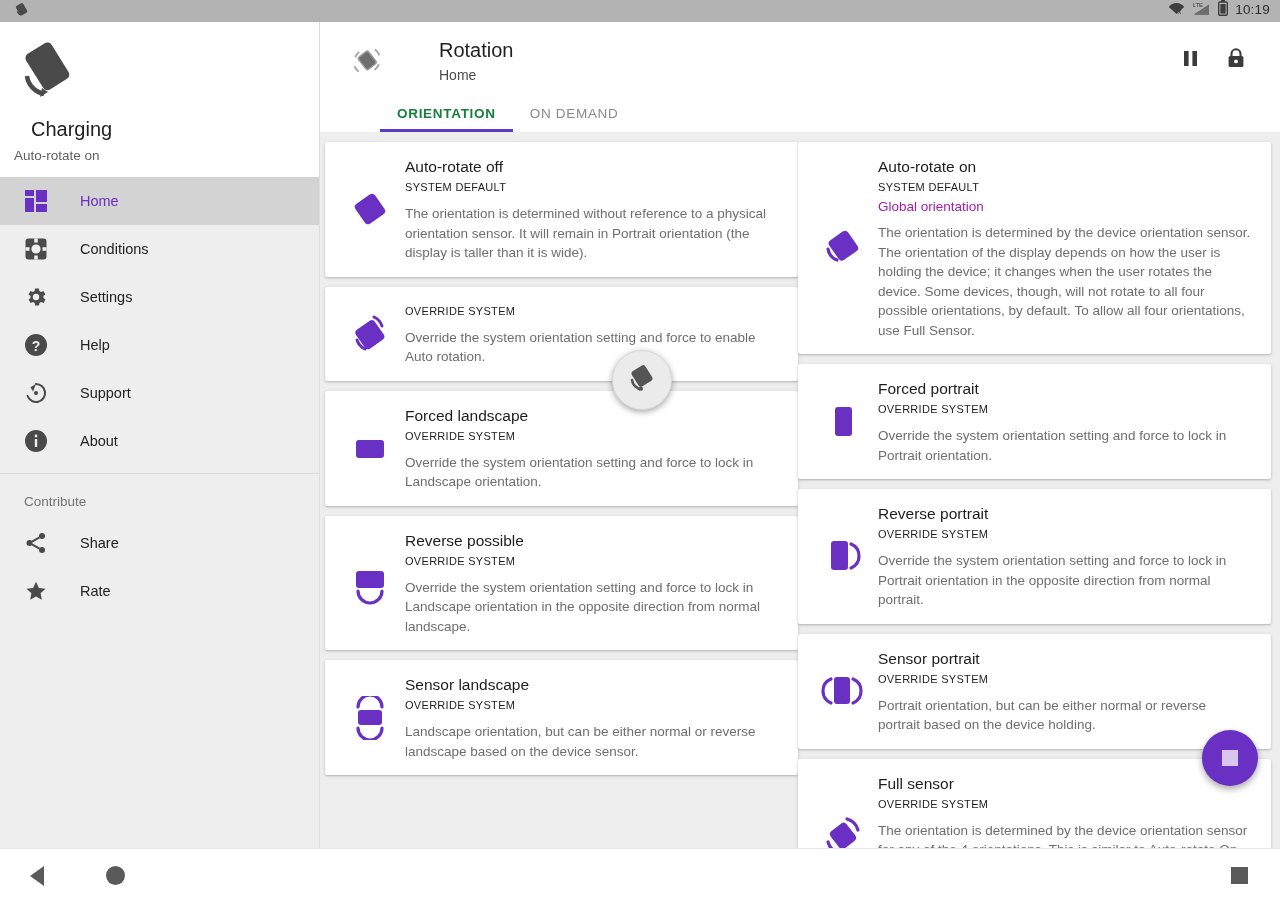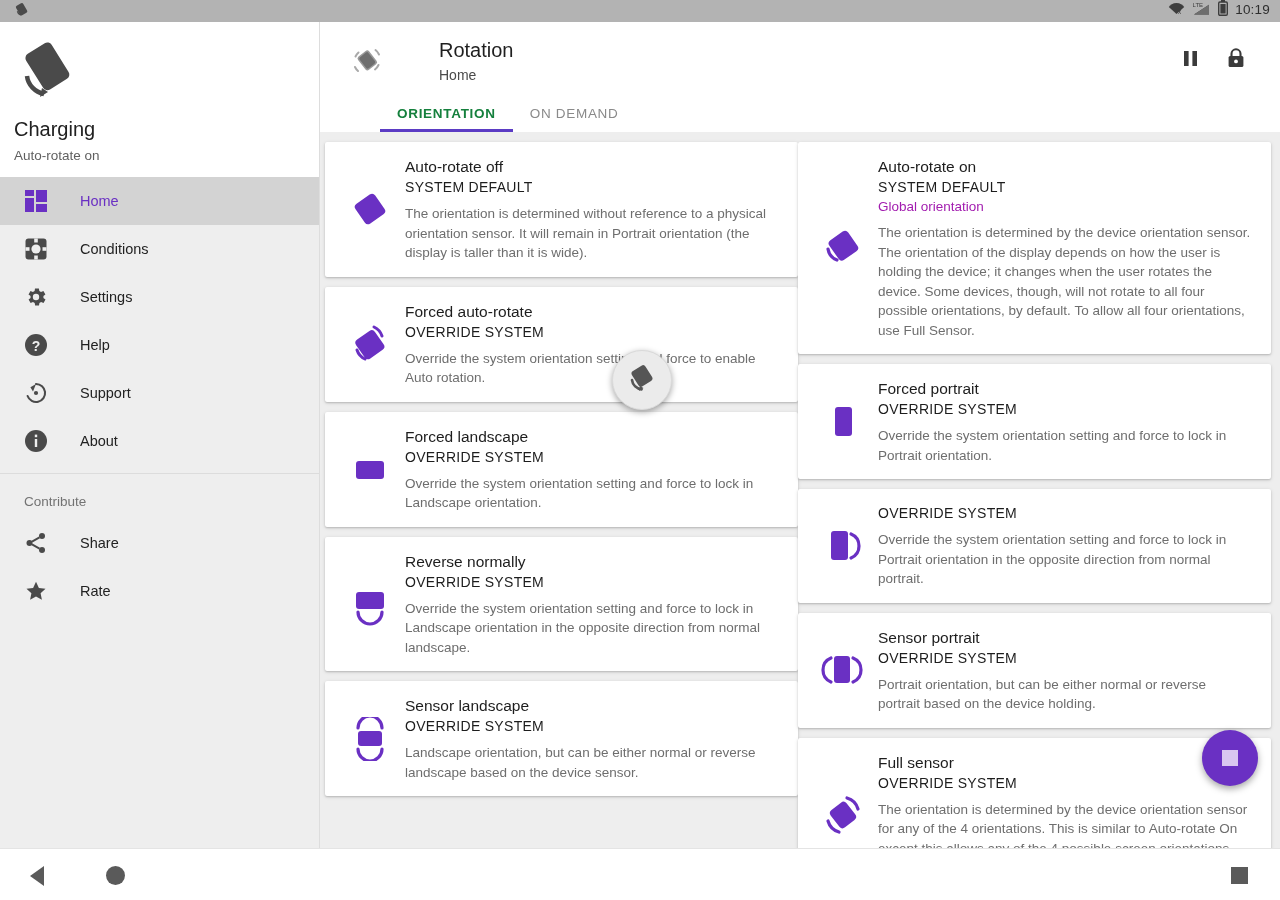--- a/index.html
+++ b/index.html
@@ -27,21 +27,21 @@
   
   .drawer {
     position: absolute; top: 22px; left: 0; width: 320px; height: 826px;
     background: #eeeeee; border-right: 1px solid #dddddd;
   }
   .drawer-header {
     background: #ffffff; height: 155px; padding: 18px 16px 0 16px;
     position: relative;
   }
   .drawer-title {
-    font-size: 20px; color: #212121; position: absolute; left: 14px; bottom: 36px;
+    font-size: 20px; color: #212121; position: absolute; left: 31px; bottom: 36px;
   }
   .drawer-sub {
     font-size: 13.5px; color: #5f5f5f; position: absolute; left: 14px; bottom: 14px;
   }
   .nav-list { padding-top: 0px; }
   .nav-item {
     height: 48px; display: flex; align-items: center; padding-left: 22px;
     cursor: pointer;
   }
   .nav-item.active { background: #d3d3d3; }
@@ -94,21 +94,21 @@
     box-shadow: 0 1px 2px rgba(0,0,0,.18), 0 1px 4px rgba(0,0,0,.10);
     display: flex; align-items: center; padding: 14px 14px 14px 10px;
     cursor: pointer;
   }
   .card-ico {
     width: 70px; flex: 0 0 70px; display: flex; align-items: center; justify-content: center;
   }
   .card-body { flex: 1 1 auto; padding-right: 6px; }
   .card-title { font-size: 15.5px; color: #1d1d1d; line-height: 21px; }
   .card-kicker {
-    font-size: 14px; color: #1d1d1d; letter-spacing: .3px; line-height: 19px; margin-top: 1px;
+    font-size: 11px; color: #1d1d1d; letter-spacing: .3px; line-height: 19px; margin-top: 1px;
   }
   .card-global { font-size: 13.5px; color: #a21caf; line-height: 19px; }
   .card-desc {
     font-size: 13.5px; color: #6e6e6e; line-height: 19.5px; margin-top: 7px;
   }
 
   
   .bubble {
     position: absolute; left: 612px; top: 350px; width: 60px; height: 60px;
     border-radius: 50%; background: #ebebeb;
@@ -356,21 +356,20 @@
           <span class="card-ico">
             <svg width="46" height="44" viewBox="0 0 46 44">
               <g transform="rotate(-35 23 22)">
                 <rect x="11" y="11" width="23" height="23" rx="4" fill="#6A30C3"></rect>
               </g>
               <path d="M27 5a15 15 0 0 1 8 9" stroke="#6A30C3" stroke-width="3" fill="none" stroke-linecap="round"></path>
               <path d="M10 28a15 15 0 0 0 8 9" stroke="#6A30C3" stroke-width="3" fill="none" stroke-linecap="round"></path>
             </svg>
           </span>
           <div class="card-body">
-            <div class="card-title">Forced auto-rotate</div>
             <div class="card-kicker">OVERRIDE SYSTEM</div>
             <div class="card-desc">Override the system orientation setting and force to enable Auto rotation.</div>
           </div>
         </div>
 
         <div class="card">
           <span class="card-ico">
             <svg width="46" height="44" viewBox="0 0 46 44">
               <rect x="9" y="14" width="28" height="18" rx="3" fill="#6A30C3"></rect>
             </svg>
@@ -383,21 +382,21 @@
         </div>
 
         <div class="card">
           <span class="card-ico">
             <svg width="46" height="44" viewBox="0 0 46 44">
               <rect x="9" y="10" width="28" height="17" rx="3" fill="#6A30C3"></rect>
               <path d="M11 30a12 12 0 0 0 24 0" stroke="#6A30C3" stroke-width="3.2" fill="none" stroke-linecap="round"></path>
             </svg>
           </span>
           <div class="card-body">
-            <div class="card-title">Reverse normally</div>
+            <div class="card-title">Reverse possible</div>
             <div class="card-kicker">OVERRIDE SYSTEM</div>
             <div class="card-desc">Override the system orientation setting and force to lock in Landscape orientation in the opposite direction from normal landscape.</div>
           </div>
         </div>
 
         <div class="card">
           <span class="card-ico">
             <svg width="46" height="44" viewBox="0 0 46 44">
               <rect x="11" y="14" width="24" height="15" rx="3" fill="#6A30C3"></rect>
               <path d="M11 11a12 12 0 0 1 24 0" stroke="#6A30C3" stroke-width="3.2" fill="none" stroke-linecap="round"></path>
@@ -446,20 +445,21 @@
         </div>
 
         <div class="card">
           <span class="card-ico">
             <svg width="46" height="44" viewBox="0 0 46 44">
               <rect x="11" y="7" width="17" height="29" rx="3" fill="#6A30C3"></rect>
               <path d="M31 10a13 13 0 0 1 0 24" stroke="#6A30C3" stroke-width="3.2" fill="none" stroke-linecap="round"></path>
             </svg>
           </span>
           <div class="card-body">
+            <div class="card-title">Reverse portrait</div>
             <div class="card-kicker">OVERRIDE SYSTEM</div>
             <div class="card-desc">Override the system orientation setting and force to lock in Portrait orientation in the opposite direction from normal portrait.</div>
           </div>
         </div>
 
         <div class="card">
           <span class="card-ico">
             <svg width="46" height="44" viewBox="0 0 46 44">
               <rect x="14" y="8" width="16" height="27" rx="3" fill="#6A30C3"></rect>
               <path d="M11 10a13 13 0 0 0 0 24" stroke="#6A30C3" stroke-width="3.2" fill="none" stroke-linecap="round"></path>

